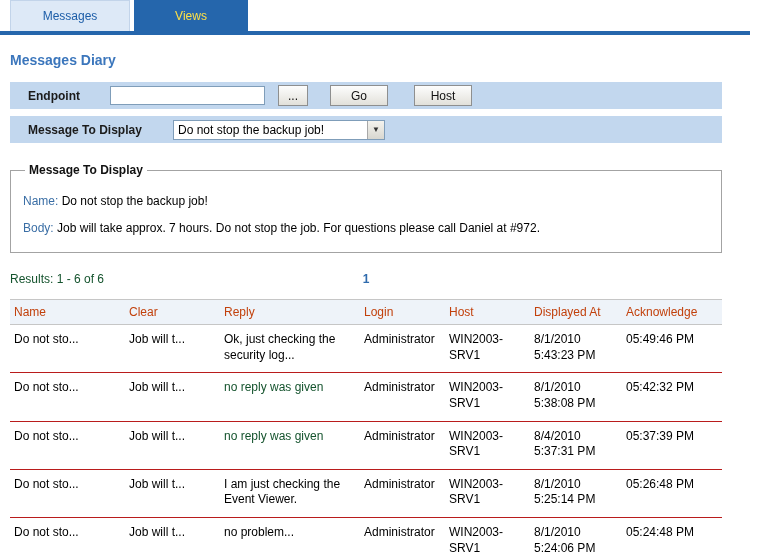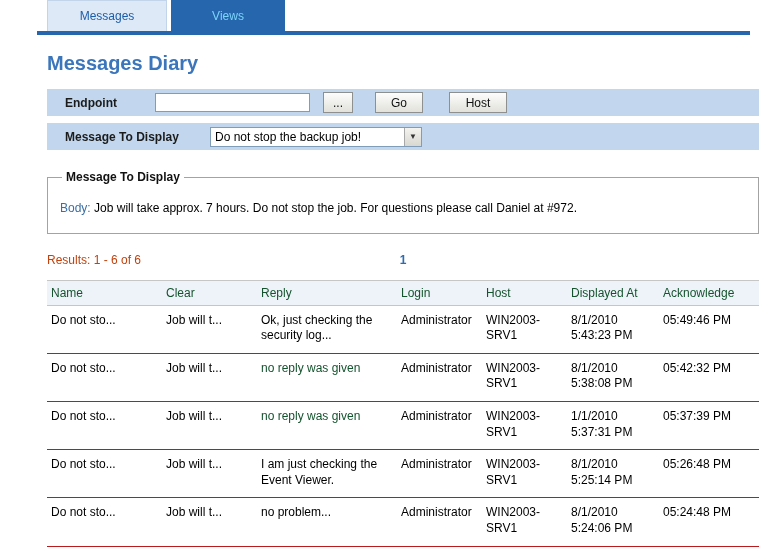--- a/index.html
+++ b/index.html
@@ -3,52 +3,52 @@
 <meta charset="utf-8">
 <style>
   * { box-sizing: border-box; margin: 0; padding: 0; }
   html, body { background: #ffffff; }
   body {
     width: 759px; height: 555px;
     font-family: "Liberation Sans", sans-serif;
     font-size: 12px; color: #000;
     overflow: hidden;
   }
-  .page { position: relative; width: 759px; height: 555px; background: #fff; padding-left: 37px; }
+  .page { position: relative; width: 759px; height: 555px; background: #fff; }
 
   
   .tabbar { display: flex; align-items: stretch; height: 31px; padding-left: 10px; gap: 4px; }
   .tab { display: flex; align-items: center; justify-content: center; cursor: pointer; font-size: 12px; }
   .tab-inactive { width: 120px; background: #dde9f7; color: #1c5da8; border: 1px solid #c2d4ea; border-bottom: none; }
-  .tab-active { width: 114px; background: #2566ac; color: #7dd3fc; }
+  .tab-active { width: 114px; background: #2566ac; color: #fde047; }
   .tab-underline { height: 4px; background: #2566ac; margin-right: 9px; }
 
   .content { margin: 0 0 0 10px; width: 712px; }
 
-  h1.page-title { margin-top: 17px; font-size: 20px; font-weight: bold; color: #3b76bc; }
+  h1.page-title { margin-top: 17px; font-size: 14px; font-weight: bold; color: #3b76bc; }
 
   
   .bar { background: #c2d7ee; display: flex; align-items: center; height: 27px; padding: 0 10px 0 18px; }
   .bar-endpoint { margin-top: 14px; }
   .bar-select { margin-top: 7px; }
   .bar label { font-weight: bold; color: #1b1b1b; }
-  .lbl-endpoint { width: 90px; }
+  .lbl-endpoint { width: 82px; }
   .lbl-message { width: 145px; }
 
   .txt-input {
     width: 155px; height: 19px; border: 1px solid #7f9db9; background: #fff;
     font-family: "Liberation Sans", sans-serif; font-size: 12px; padding: 0 3px;
   }
   .btn {
     height: 21px; font-family: "Liberation Sans", sans-serif; font-size: 12px;
     background: linear-gradient(#fdfdfd, #e2e1da);
     border: 1px solid #8e8f8f; cursor: pointer; color: #111;
   }
   .btn-browse { width: 30px; margin-left: 13px; }
-  .btn-go { width: 48px; margin-left: 22px; }
+  .btn-go { width: 58px; margin-left: 22px; }
   .btn-clear { width: 58px; margin-left: 26px; }
 
   .select {
     display: flex; align-items: stretch; width: 212px; height: 20px;
     border: 1px solid #7f9db9; background: #fff; cursor: pointer;
   }
   .select .select-value { flex: 1; display: flex; align-items: center; padding: 0 4px; overflow: hidden; white-space: nowrap; }
   .select .select-arrow {
     width: 17px; display: flex; align-items: center; justify-content: center;
     background: linear-gradient(#f4f3ee, #d8d7d0); border-left: 1px solid #a8a8a8;
@@ -58,27 +58,27 @@
   
   fieldset.message-box {
     margin-top: 20px; border: 1px solid #a3a3a3; padding: 6px 12px 16px 12px;
   }
   fieldset.message-box legend { font-weight: bold; color: #111; padding: 0 4px; margin-left: 2px; }
   .msg-line { margin-top: 11px; line-height: 1.3; }
   .msg-label { color: #3a6ea5; }
 
   
   .results-row { position: relative; margin-top: 19px; height: 16px; }
-  .results-summary { color: #c2410c; }
+  .results-summary { color: #14532d; }
   .page-number { position: absolute; left: 50%; transform: translateX(-50%); color: #2f6bad; font-weight: bold; cursor: pointer; }
 
   
   table.diary { width: 712px; margin-top: 11px; border-collapse: collapse; table-layout: fixed; }
   table.diary th {
-    background: #eef3f9; text-align: left; font-weight: normal; color: #14532d;
+    background: #eef3f9; text-align: left; font-weight: normal; color: #c2410c;
     border-top: 1px solid #c6c6c6; border-bottom: 1px solid #c6c6c6;
     padding: 5px 4px; white-space: nowrap; overflow: hidden;
   }
   table.diary td {
     border-bottom: 1px solid #b91c1c; padding: 7px 4px 9px 4px;
     vertical-align: top; line-height: 1.3; word-wrap: break-word;
   }
   td.muted, .muted { color: #14532d; }
   col.c-name { width: 115px; }
   col.c-body { width: 95px; }
@@ -118,20 +118,24 @@
     <div class="bar bar-select">
       <label class="lbl-message">Message To Display</label>
       <div class="select">
         <span class="select-value">Do not stop the backup job!</span>
         <span class="select-arrow">▼</span>
       </div>
     </div>
 
     <fieldset class="message-box">
       <legend>Message To Display</legend>
+      <div class="msg-line">
+        <span class="msg-label">Name:</span>
+        <span>Do not stop the backup job!</span>
+      </div>
       <div class="msg-line">
         <span class="msg-label">Body:</span>
         <span>Job will take approx. 7 hours. Do not stop the job. For questions please call Daniel at #972.</span>
       </div>
     </fieldset>
 
     <div class="results-row">
       <span class="results-summary">Results: 1 - 6 of 6</span>
       <span class="page-number">1</span>
     </div>
@@ -175,21 +179,21 @@
             <td>WIN2003-SRV1</td>
             <td>8/1/2010 5:38:08 PM</td>
             <td>05:42:32 PM</td>
           </tr>
           <tr>
             <td>Do not sto...</td>
             <td>Job will t...</td>
             <td class="muted">no reply was given</td>
             <td>Administrator</td>
             <td>WIN2003-SRV1</td>
-            <td>1/1/2010 5:37:31 PM</td>
+            <td>8/4/2010 5:37:31 PM</td>
             <td>05:37:39 PM</td>
           </tr>
           <tr>
             <td>Do not sto...</td>
             <td>Job will t...</td>
             <td>I am just checking the Event Viewer.</td>
             <td>Administrator</td>
             <td>WIN2003-SRV1</td>
             <td>8/1/2010 5:25:14 PM</td>
             <td>05:26:48 PM</td>

